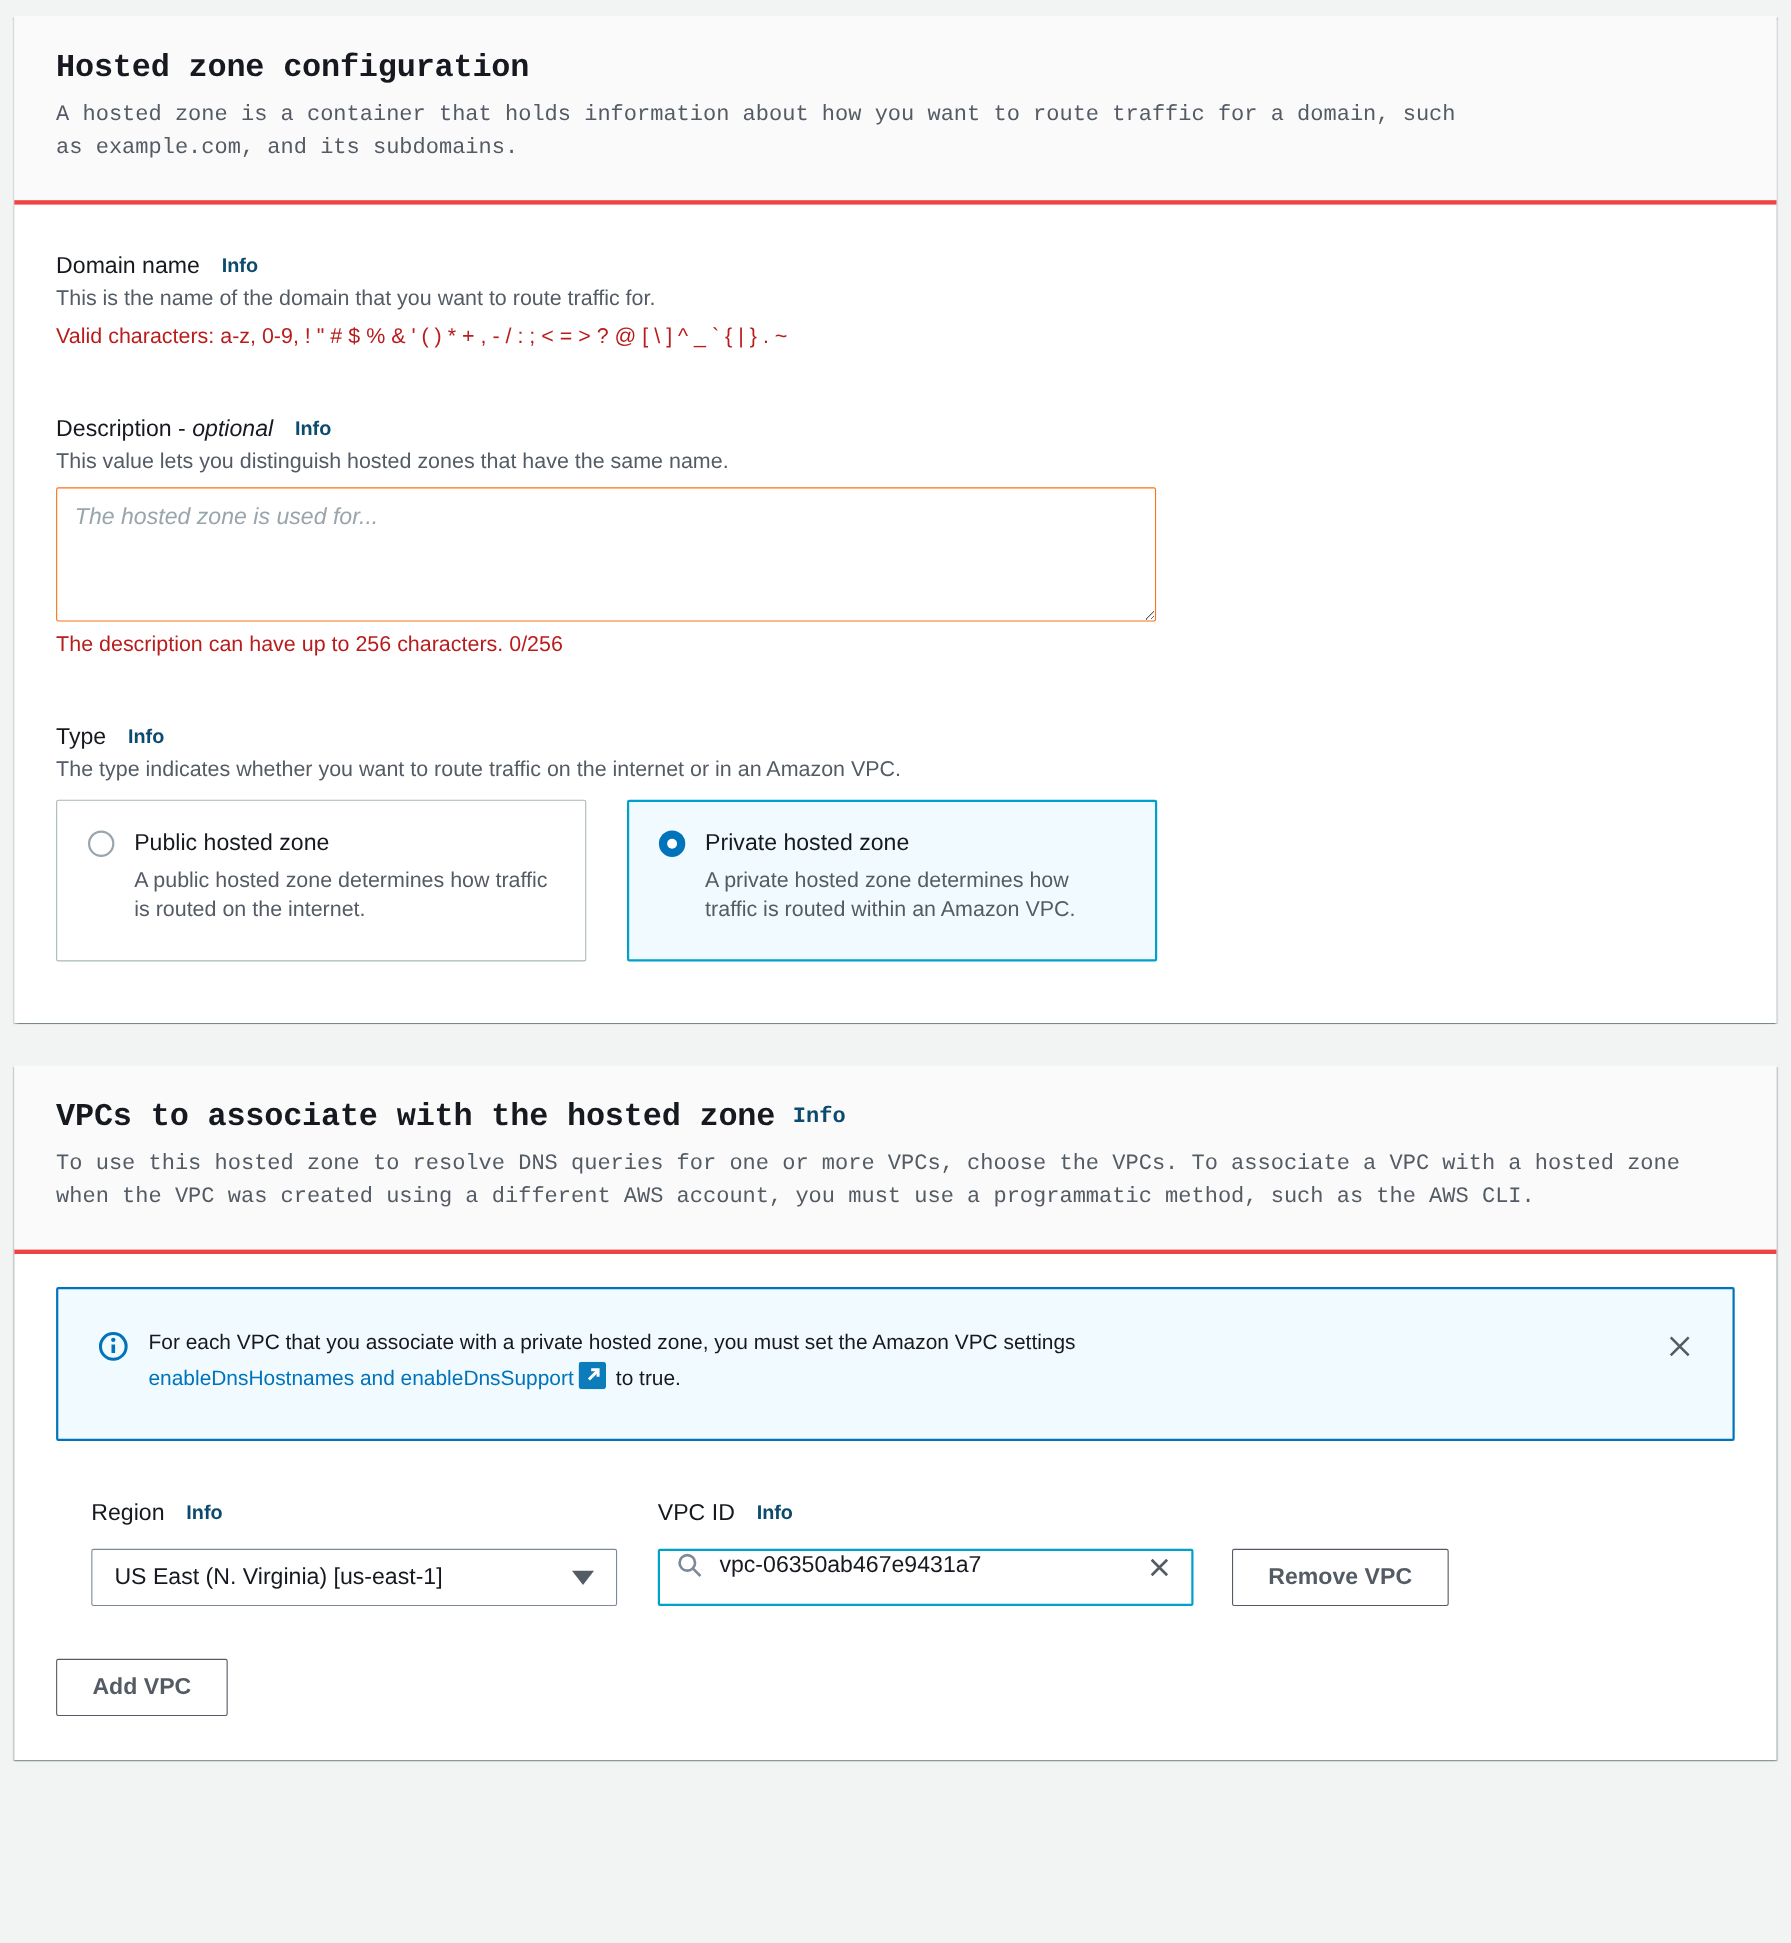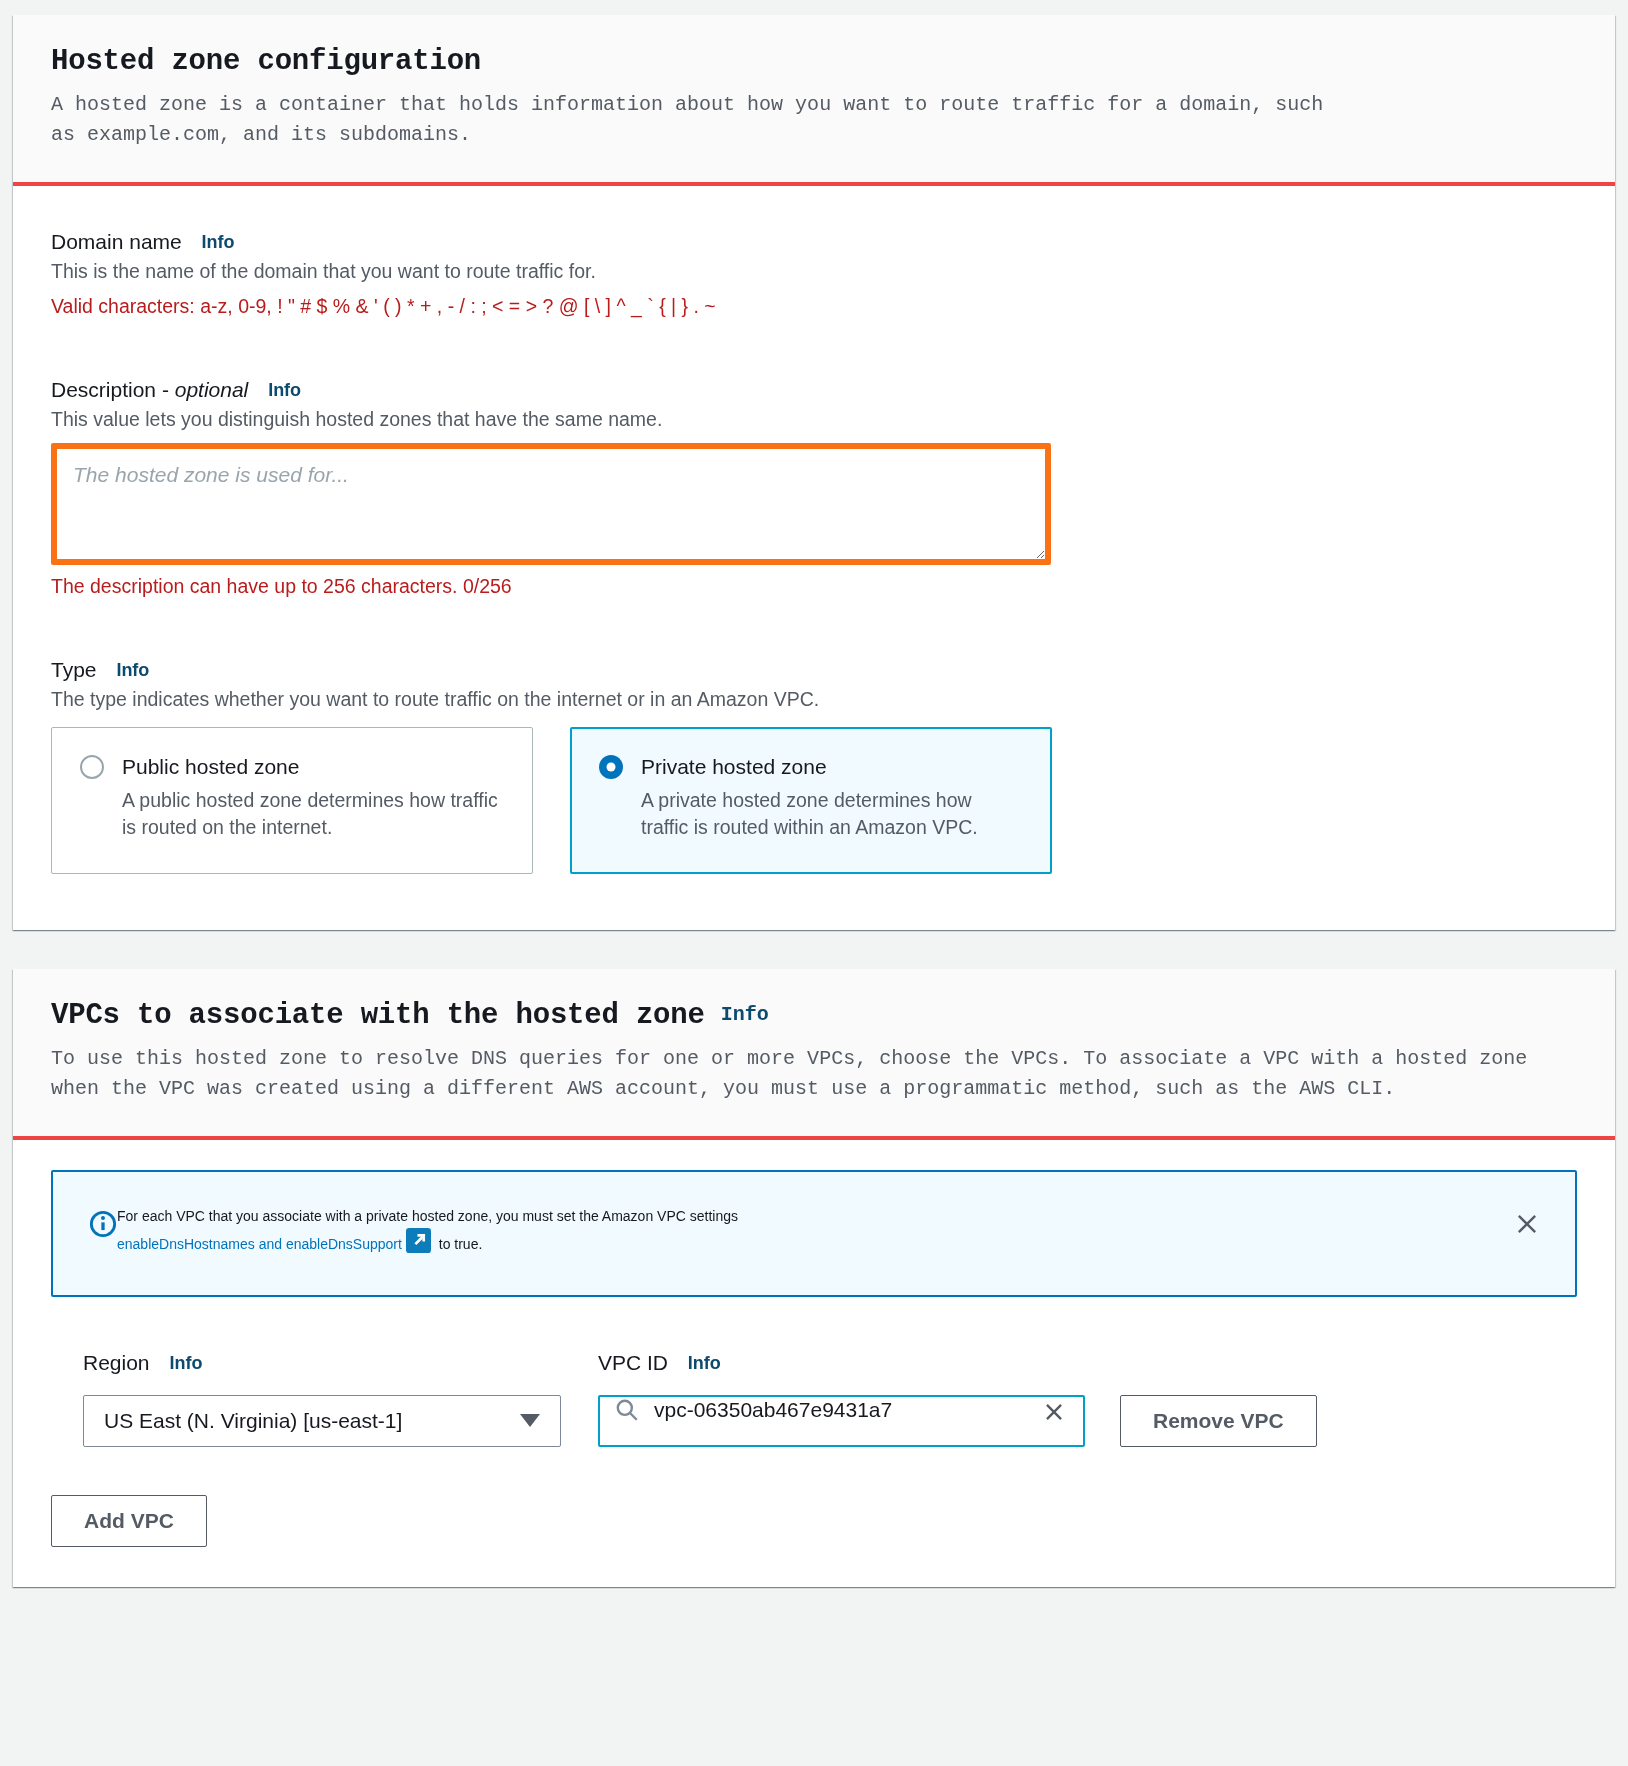--- a/index.html
+++ b/index.html
@@ -45,21 +45,21 @@
   .constraint { margin:10px 0 0; color:#b91c1c; font-size:19.5px; }
 
   .text-input {
     width:1000px; height:56px; padding:0 16px;
     font-family:inherit; font-size:21px; color:#16191f;
     border:1px solid #7d8998; border-radius:2px; background:#fff; outline:none;
   }
   textarea.desc-input {
     width:1000px; height:122px; padding:14px 16px;
     font-family:inherit; font-size:21px; color:#16191f;
-    border:6px solid #f97316; border-radius:2px; background:#fff; outline:none;
+    border:1px solid #f97316; border-radius:2px; background:#fff; outline:none;
     resize:both; display:block;
   }
   textarea.desc-input::placeholder { color:#99a5ac; font-style:italic; }
 
   .cards { display:flex; gap:37px; margin-top:16px; }
   .card {
     width:482px; border:1px solid #aab7b8; border-radius:2px;
     padding:27px 28px 28px; background:#fff; cursor:pointer;
   }
   .card.selected { border:2px solid #00a1c9; background:#f1faff; padding:26px 27px 27px; }
@@ -74,21 +74,21 @@
     border-radius:50%; top:50%; left:50%; transform:translate(-50%,-50%);
   }
   .card-title { font-size:21px; color:#16191f; margin-left:18px; }
   .card-desc { margin:8px 0 4px 42px; font-size:19.5px; color:#545b64; line-height:1.38; }
 
   .alert {
     border:2px solid #0073bb; background:#f1faff; border-radius:2px;
     padding:32px 30px 34px 36px; display:flex; align-items:flex-start;
   }
   .alert-icon { flex:none; margin-top:6px; }
-  .alert-body { font-size:14px; line-height:1.75; color:#16191f; flex:1; }
+  .alert-body { margin-left:18px; font-size:19px; line-height:1.75; color:#16191f; flex:1; }
   .alert-link { color:#0073bb; text-decoration:none; cursor:pointer; }
   .ext-icon { vertical-align:-4px; margin:0 4px; }
   .alert-close {
     flex:none; background:none; border:none; padding:4px; margin-left:24px;
     cursor:pointer; margin-top:2px;
   }
 
   .vpc-row { display:flex; align-items:flex-end; margin-top:54px;margin-left:32px; }
   .col-region { width:478px; margin-right:37px; }
   .col-vpc { width:487px; margin-right:35px; }

